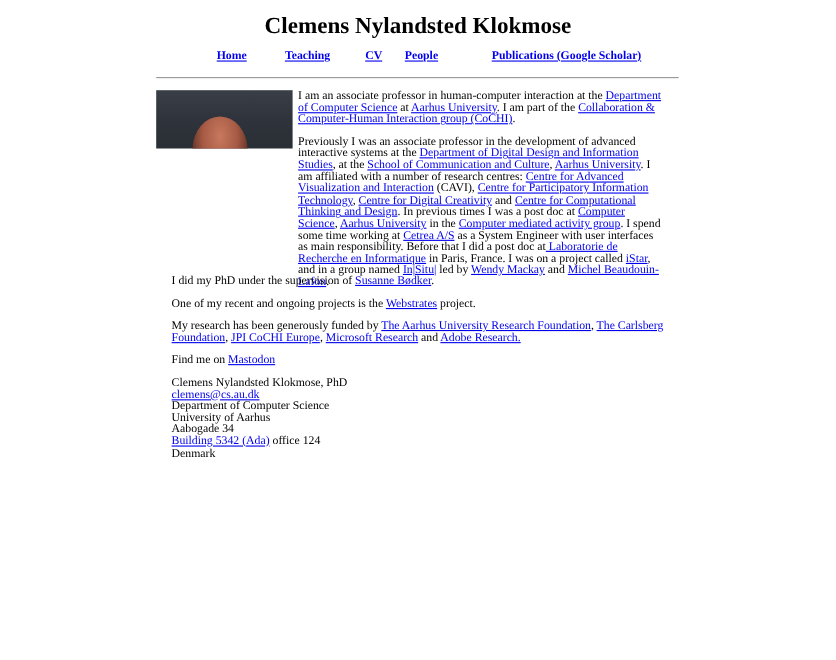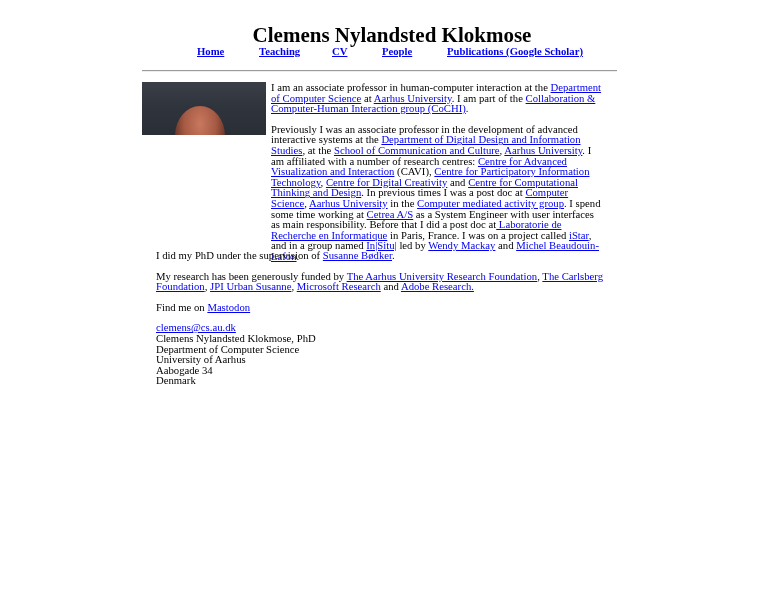--- a/index.html
+++ b/index.html
@@ -4,21 +4,21 @@
 <style>
   html, body { margin: 0; padding: 0; background: #ffffff; }
   body {
     width: 760px; height: 600px; overflow: hidden;
     font-family: "Liberation Serif", "DejaVu Serif", serif;
     font-size: 10.7px; line-height: 10.6px; color: #000;
   }
   a { color: #0000ee; text-decoration: underline; }
   .page { position: relative; width: 476px; margin-left: 142px; }
   h1 {
-    position: absolute; left: 0; top: 11px; width: 476px; margin: 12px;
+    position: absolute; left: 0; top: 11px; width: 476px; margin: 0;
     text-align: center; font-size: 21px; line-height: 24px; font-weight: bold;
   }
   .nav { position: absolute; top: 46px; left: 0; width: 476px; height: 14px; font-weight: bold; font-size: 10.7px; }
   .nav a { position: absolute; top: 0; white-space: nowrap; }
   hr.rule {
     position: absolute; top: 70px; left: 0; width: 475px; margin: 0;
     border: 0; border-top: 1px solid #9a9a9a; border-bottom: 1px solid #eeeeee; height: 0;
   }
   .photo {
     position: absolute; left: 0; top: 82px; width: 124px; height: 53px;
@@ -40,46 +40,48 @@
 </head>
 <body>
 
 <div class="page">
   <h1>Clemens Nylandsted Klokmose</h1>
 
   <div class="nav">
     <a href="#" style="left:55px">Home</a>
     <a href="#" style="left:117px">Teaching</a>
     <a href="#" style="left:190px">CV</a>
-    <a href="#" style="left:240px">People</a>
+    <a href="#" style="left:226px">People</a>
     <a href="#" style="left:305px">Publications (Google Scholar)</a>
   </div>
 
   <hr class="rule">
 
   <div class="photo" title="Portrait photo of Clemens Nylandsted Klokmose">
     <div class="head"></div>
   </div>
 
   <div class="intro">
     <p><span>I am an associate professor in human-computer interaction at the </span><a href="#">Department of Computer Science</a><span> at </span><a href="#">Aarhus University</a><span>. I am part of the </span><a href="#">Collaboration &amp; Computer-Human Interaction group (CoCHI)</a><span>.</span></p>
 
     <p><span>Previously I was an associate professor in the development of advanced interactive systems at the </span><a href="#">Department of Digital Design and Information Studies</a><span>, at the </span><a href="#">School of Communication and Culture</a><span>, </span><a href="#">Aarhus University</a><span>. I am affiliated with a number of research centres: </span><a href="#">Centre for Advanced Visualization and Interaction</a><span> (CAVI), </span><a href="#">Centre for Participatory Information Technology</a><span>, </span><a href="#">Centre for Digital Creativity</a><span> and </span><a href="#">Centre for Computational Thinking and Design</a><span>. In previous times I was a post doc at </span><a href="#">Computer Science</a><span>, </span><a href="#">Aarhus University</a><span> in the </span><a href="#">Computer mediated activity group</a><span>. I spend some time working at </span><a href="#">Cetrea A/S</a><span> as a System Engineer with user interfaces as main responsibility. Before that I did a post doc at</span><a href="#"> Laboratorie de Recherche en Informatique</a><span> in Paris, France. I was on a project called </span><a href="#">iStar</a><span>, and in a group named </span><a href="#">In|Situ|</a><span> led by </span><a href="#">Wendy Mackay</a><span> and </span><a href="#">Michel Beaudouin-Lafon</a><span>.</span></p>
   </div>
 
   <div class="below">
     <p><span>I did my PhD under the supervision of </span><a href="#">Susanne Bødker</a><span>.</span></p>
 
+    <p><span>One of my recent and ongoing projects is the </span><a href="#">Webstrates</a><span> project.</span></p>
 
-    <p><span>My research has been generously funded by </span><a href="#">The Aarhus University Research Foundation</a><span>, </span><a href="#">The Carlsberg Foundation</a><span>, </span><a href="#">JPI Urban Susanne</a><span>, </span><a href="#">Microsoft Research</a><span> and </span><a href="#">Adobe Research.</a></p>
+    <p><span>My research has been generously funded by </span><a href="#">The Aarhus University Research Foundation</a><span>, </span><a href="#">The Carlsberg Foundation</a><span>, </span><a href="#">JPI CoCHI Europe</a><span>, </span><a href="#">Microsoft Research</a><span> and </span><a href="#">Adobe Research.</a></p>
 
     <p><span>Find me on </span><a href="#">Mastodon</a></p>
 
     <div class="address">
+      <div>Clemens Nylandsted Klokmose, PhD</div>
       <div><a href="#">clemens@cs.au.dk</a></div>
-      <div>Clemens Nylandsted Klokmose, PhD</div>
       <div>Department of Computer Science</div>
       <div>University of Aarhus</div>
       <div>Aabogade 34</div>
+      <div><a href="#">Building 5342 (Ada)</a><span> office 124</span></div>
       <div>Denmark</div>
     </div>
   </div>
 </div>
 
 </body></html>

